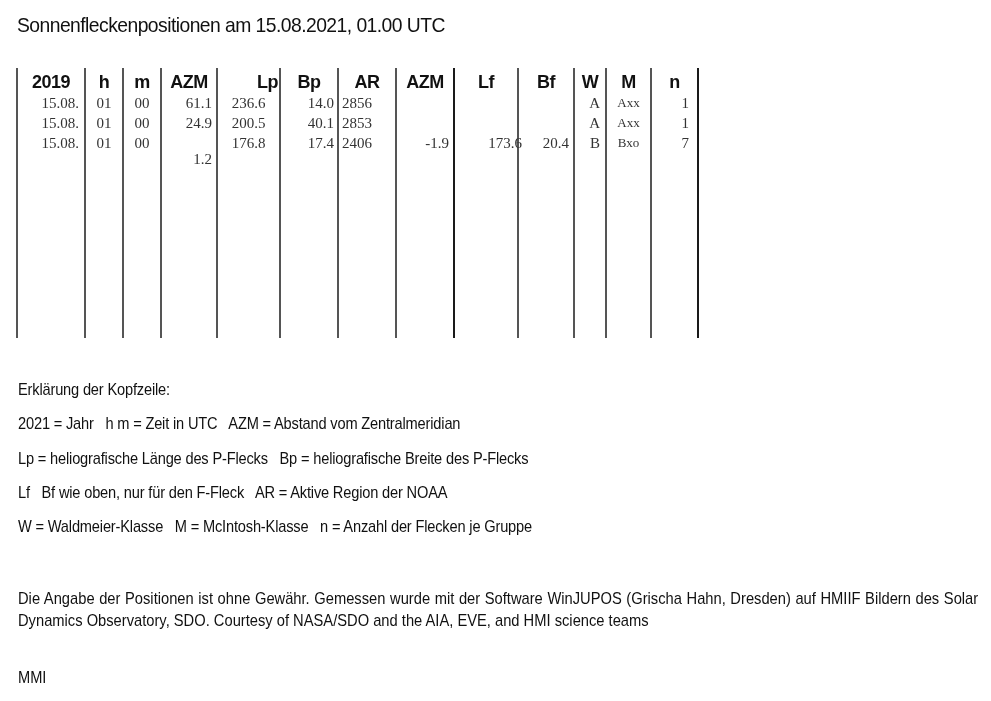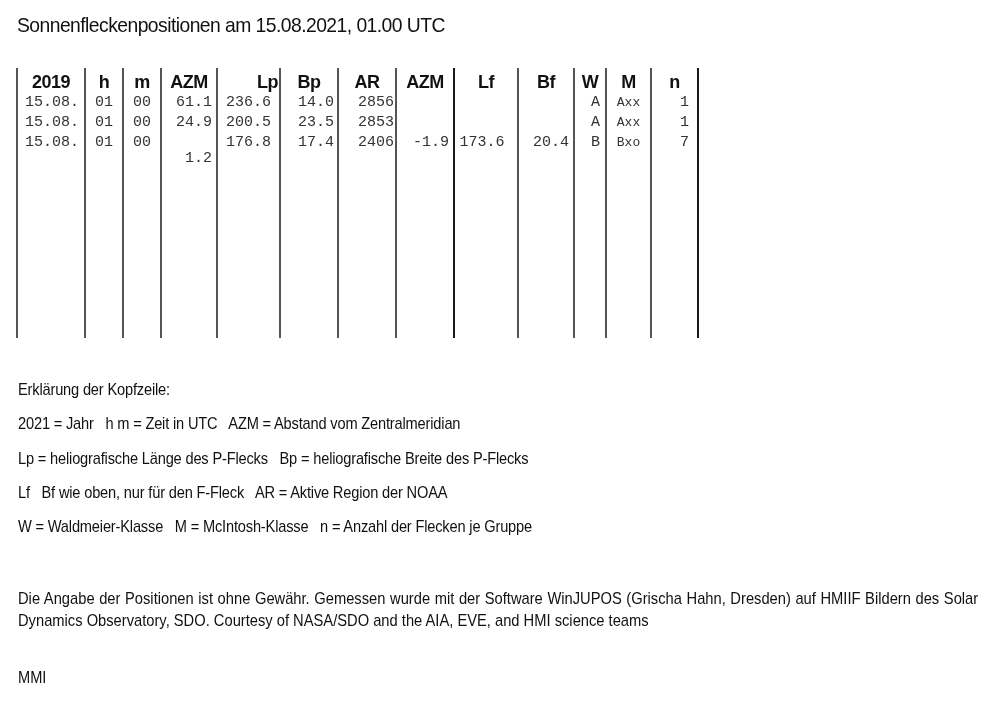--- a/index.html
+++ b/index.html
@@ -16,30 +16,30 @@
   }
   .table-wrap {
     position: absolute; left: 0; top: 68px; width: 720px; height: 270px;
   }
   .vline {
     position: absolute; top: 0; height: 270px; width: 2px; background: #555555;
   }
   .vline.dark { background: #1a1a1a; }
   .cell {
     position: absolute; font-size: 15px; white-space: nowrap; line-height: 20px;
-    font-family: Liberation Mono, monospace; color: #333333;
+    font-family: Liberation Serif, serif; color: #333333;
   }
   .hcell {
     position: absolute; top: 3px; font-size: 18px; font-weight: bold; line-height: 22px;
     font-family: "Liberation Sans", sans-serif; color: #111; text-align: center;
     letter-spacing: -0.5px;
   }
   .r { text-align: right; }
   .c { text-align: center; }
-  .l { text-align: right; }
+  .l { text-align: left; }
   .expl {
     position: absolute; left: 18px; font-size: 17px; white-space: nowrap;
     font-family: "Liberation Sans", sans-serif; color: #111;
     transform: scaleX(0.86); transform-origin: left top;
     letter-spacing: -0.2px;
   }
   .disclaimer {
     position: absolute; left: 18px; top: 588px; width: 1110px;
     font-size: 17px; line-height: 22px; text-align: justify;
     font-family: "Liberation Sans", sans-serif; color: #111;
@@ -104,40 +104,40 @@
     <div class="cell c" style="top:25px;left:607px;width:43px;font-size:13px">Axx</div>
     <div class="cell r" style="top:25px;left:652px;width:37px">1</div>
   </div>
 
   <div>
     <div class="cell r" style="top:45px;left:19px;width:60px">15.08.</div>
     <div class="cell c" style="top:45px;left:86px;width:36px">01</div>
     <div class="cell c" style="top:45px;left:124px;width:36px">00</div>
     <div class="cell r" style="top:45px;left:162px;width:50px">24.9</div>
     <div class="cell c" style="top:45px;left:218px;width:61px">200.5</div>
-    <div class="cell r" style="top:45px;left:281px;width:53px">23.5</div>
+    <div class="cell r" style="top:45px;left:281px;width:53px">40.1</div>
     <div class="cell l" style="top:45px;left:342px;width:52px">2853</div>
     <div class="cell r" style="top:45px;left:397px;width:52px"></div>
     <div class="cell c" style="top:45px;left:455px;width:62px"></div>
     <div class="cell r" style="top:45px;left:519px;width:50px"></div>
     <div class="cell r" style="top:45px;left:575px;width:25px">A</div>
     <div class="cell c" style="top:45px;left:607px;width:43px;font-size:13px">Axx</div>
     <div class="cell r" style="top:45px;left:652px;width:37px">1</div>
   </div>
 
   <div>
     <div class="cell r" style="top:65px;left:19px;width:60px">15.08.</div>
     <div class="cell c" style="top:65px;left:86px;width:36px">01</div>
     <div class="cell c" style="top:65px;left:124px;width:36px">00</div>
     <div class="cell r" style="top:81px;left:162px;width:50px">1.2</div>
     <div class="cell c" style="top:65px;left:218px;width:61px">176.8</div>
     <div class="cell r" style="top:65px;left:281px;width:53px">17.4</div>
     <div class="cell l" style="top:65px;left:342px;width:52px">2406</div>
     <div class="cell r" style="top:65px;left:397px;width:52px">-1.9</div>
-    <div class="cell c" style="top:65px;left:451px;width:62px">173.6</div>
+    <div class="cell c" style="top:65px;left:474px;width:62px">173.6</div>
     <div class="cell r" style="top:65px;left:519px;width:50px">20.4</div>
     <div class="cell r" style="top:65px;left:575px;width:25px">B</div>
     <div class="cell c" style="top:65px;left:607px;width:43px;font-size:13px">Bxo</div>
     <div class="cell r" style="top:65px;left:652px;width:37px">7</div>
   </div>
 </div>
 
 <div class="expl" style="top:380px">Erklärung der Kopfzeile:</div>
 <div class="expl" style="top:414px;white-space:pre">2021 = Jahr   h m = Zeit in UTC   AZM = Abstand vom Zentralmeridian</div>
 <div class="expl" style="top:449px;white-space:pre">Lp = heliografische Länge des P-Flecks   Bp = heliografische Breite des P-Flecks</div>

